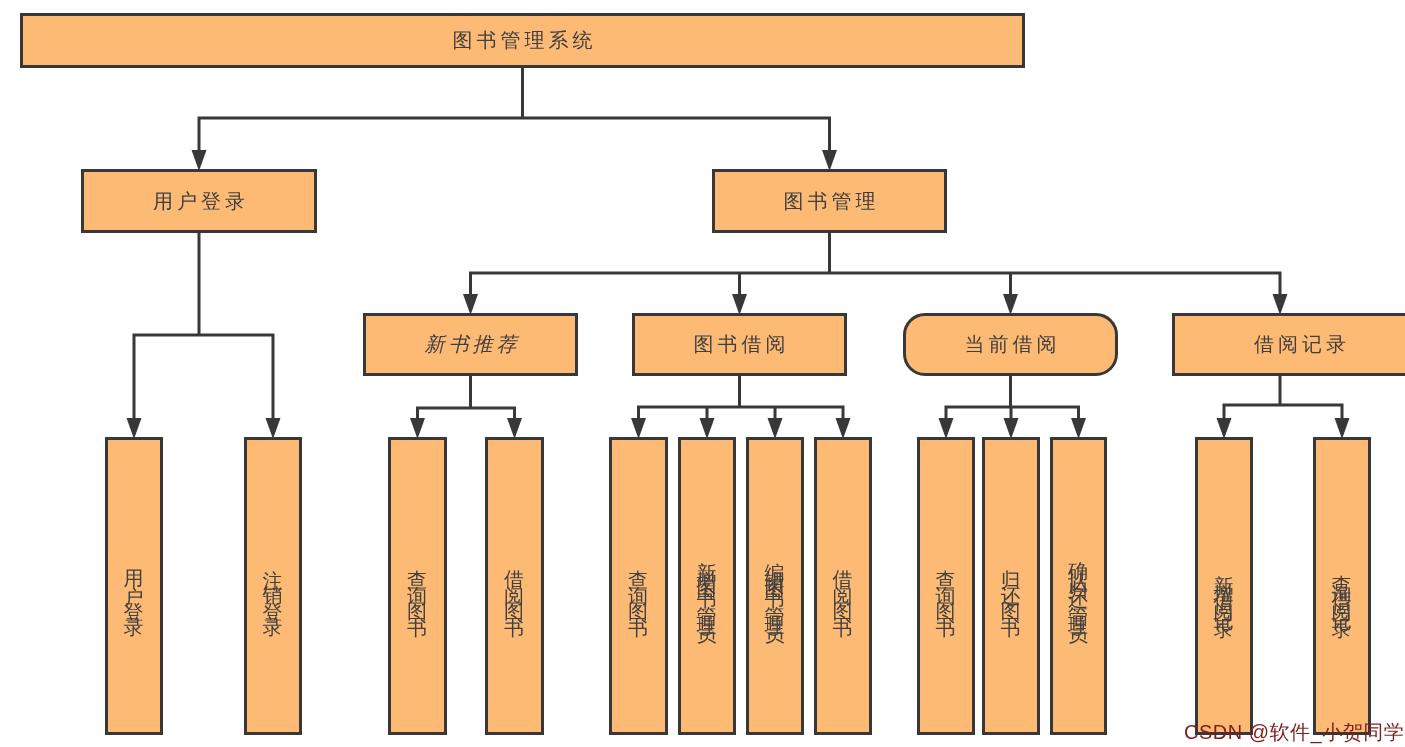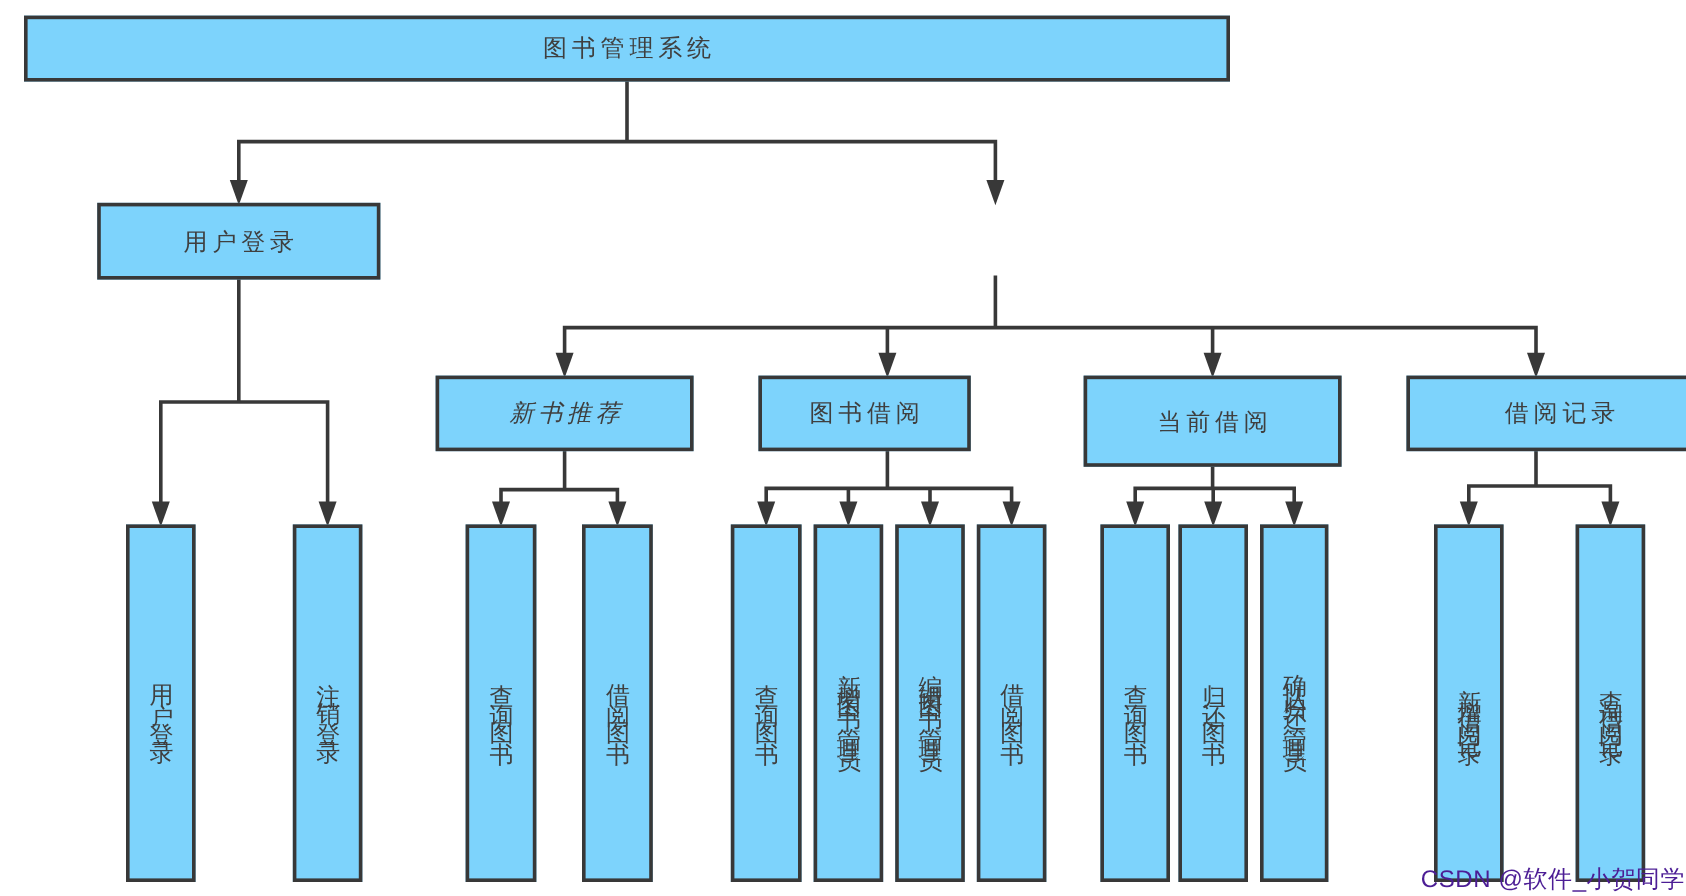--- a/index.html
+++ b/index.html
@@ -2,21 +2,21 @@
 <html><head>
 <meta charset="utf-8">
 <style>
   html,body{margin:0;padding:0;background:#ffffff;}
   .stage{
     position:relative;width:1405px;height:747px;background:#ffffff;
     font-family:"Liberation Sans",sans-serif;overflow:hidden;
   }
   svg.wires{position:absolute;left:0;top:0;z-index:1;}
   .node{
-    position:absolute;box-sizing:border-box;background:#7dd3fc;
+    position:absolute;box-sizing:border-box;background:#fdba74;
     border:3px solid #383838;display:flex;align-items:center;justify-content:center;
     color:#3f3f3f;z-index:2;text-align:left;
   }
   .node.h{font-size:20px;letter-spacing:4px;padding-left:4px;}
   .node.v{
     writing-mode:vertical-rl;text-orientation:mixed;
     font-size:20px;line-height:1;
   }
   .watermark{
     position:absolute;z-index:9;font-size:20px;letter-spacing:0.5px;
@@ -42,34 +42,37 @@
       <polygon points="631,418 646,418 638.5,439" fill="#383838"></polygon>
       <polygon points="699.5,418 714.5,418 707,439" fill="#383838"></polygon>
       <polygon points="767.5,418 782.5,418 775,439" fill="#383838"></polygon>
       <polygon points="835.5,418 850.5,418 843,439" fill="#383838"></polygon>
       <polygon points="938.5,418 953.5,418 946,439" fill="#383838"></polygon>
       <polygon points="1003.5,418 1018.5,418 1011,439" fill="#383838"></polygon>
       <polygon points="1071,418 1086,418 1078.5,439" fill="#383838"></polygon>
       <polygon points="1216.5,418 1231.5,418 1224,439" fill="#383838"></polygon>
       <polygon points="1334.5,418 1349.5,418 1342,439" fill="#383838"></polygon>
     </svg>
-  <div class="watermark" style="left: 1184px; top: 719px; color: #4c1d95;">CSDN @软件_小贺同学</div>
+  <div class="watermark" style="left: 1184px; top: 719px; color: #7f1d1d;">CSDN @软件_小贺同学</div>
 <div class="node h" style="left: 20px; top: 13px; width: 1005px; height: 55px; border-color: rgb(56, 56, 56); color: rgb(63, 63, 63);">
       <span>图书管理系统</span>
     </div>
     <div class="node h" style="left: 81px; top: 169px; width: 236px; height: 64px; border-color: rgb(56, 56, 56); color: rgb(63, 63, 63);">
       <span>用户登录</span>
     </div>
+    <div class="node h" style="left: 712px; top: 169px; width: 235px; height: 64px; border-color: rgb(56, 56, 56); color: rgb(63, 63, 63);">
+      <span>图书管理</span>
+    </div>
     <div class="node h" style="left: 363px; top: 313px; width: 215px; height: 63px; border-color: rgb(56, 56, 56); color: rgb(63, 63, 63); font-style: italic;">
       <span>新书推荐</span>
     </div>
-    <div class="node h" style="left: 632px; top: 313px; width: 177px; height: 63px; border-color: rgb(56, 56, 56); color: rgb(63, 63, 63);">
+    <div class="node h" style="left: 632px; top: 313px; width: 215px; height: 63px; border-color: rgb(56, 56, 56); color: rgb(63, 63, 63);">
       <span>图书借阅</span>
     </div>
-    <div class="node h" style="left: 903px; top: 313px; width: 215px; height: 76px; border-color: rgb(56, 56, 56); color: rgb(63, 63, 63);">
+    <div class="node h" style="left: 903px; top: 313px; width: 215px; height: 63px; border-color: rgb(56, 56, 56); color: rgb(63, 63, 63); border-radius: 22px;">
       <span>当前借阅</span>
     </div>
     <div class="node h" style="left: 1172px; top: 313px; width: 256px; height: 63px; border-color: rgb(56, 56, 56); color: rgb(63, 63, 63);">
       <span>借阅记录</span>
     </div>
     <div class="node v" style="left: 105px; top: 437px; width: 58px; height: 298px; border-color: rgb(56, 56, 56); color: rgb(63, 63, 63);">
       <span style="letter-spacing: 16px;">用户登录</span>
     </div>
     <div class="node v" style="left: 244px; top: 437px; width: 58px; height: 298px; border-color: rgb(56, 56, 56); color: rgb(63, 63, 63);">
       <span style="letter-spacing: 16px;">注销登录</span>

